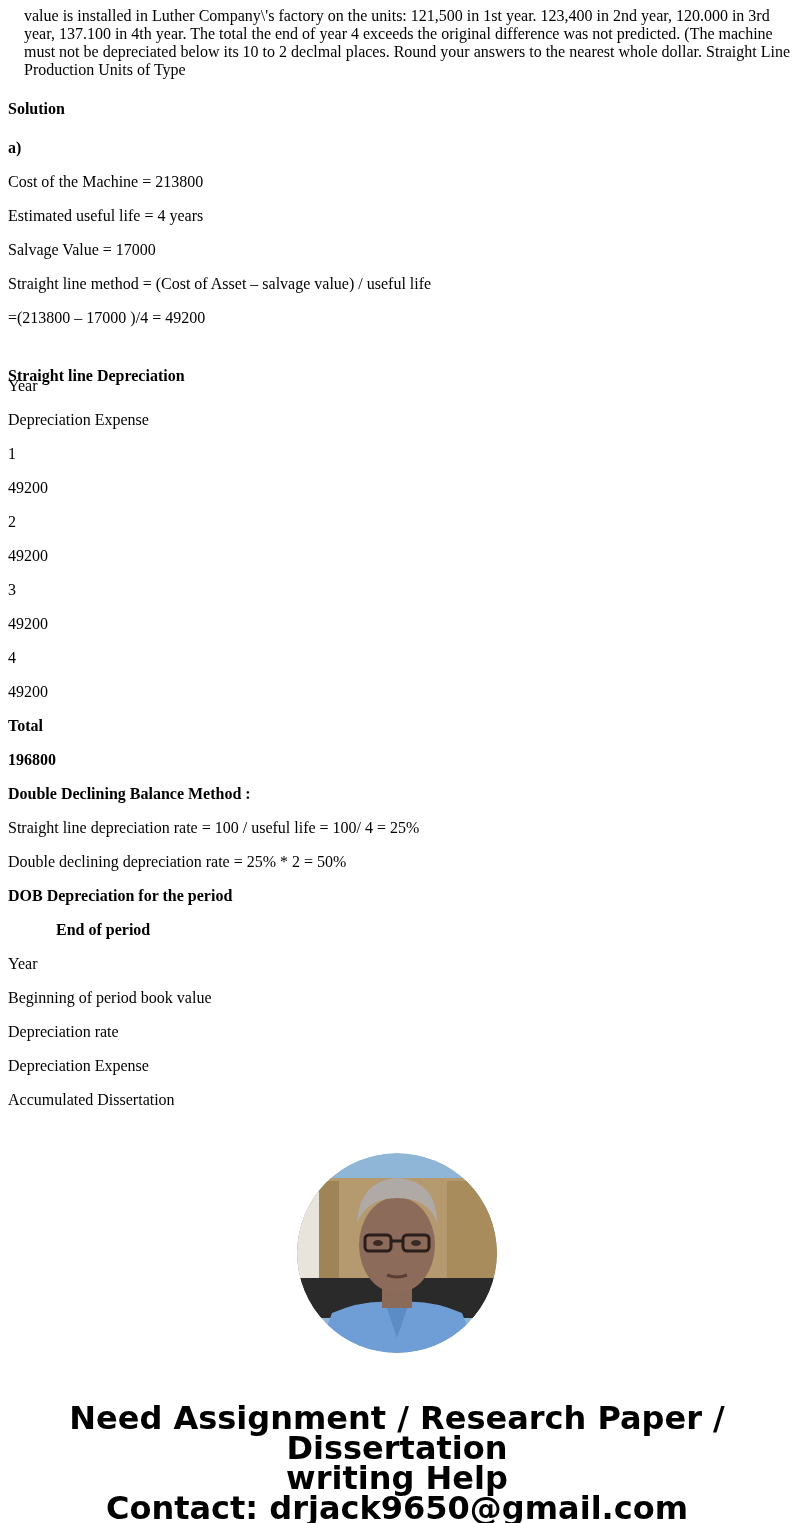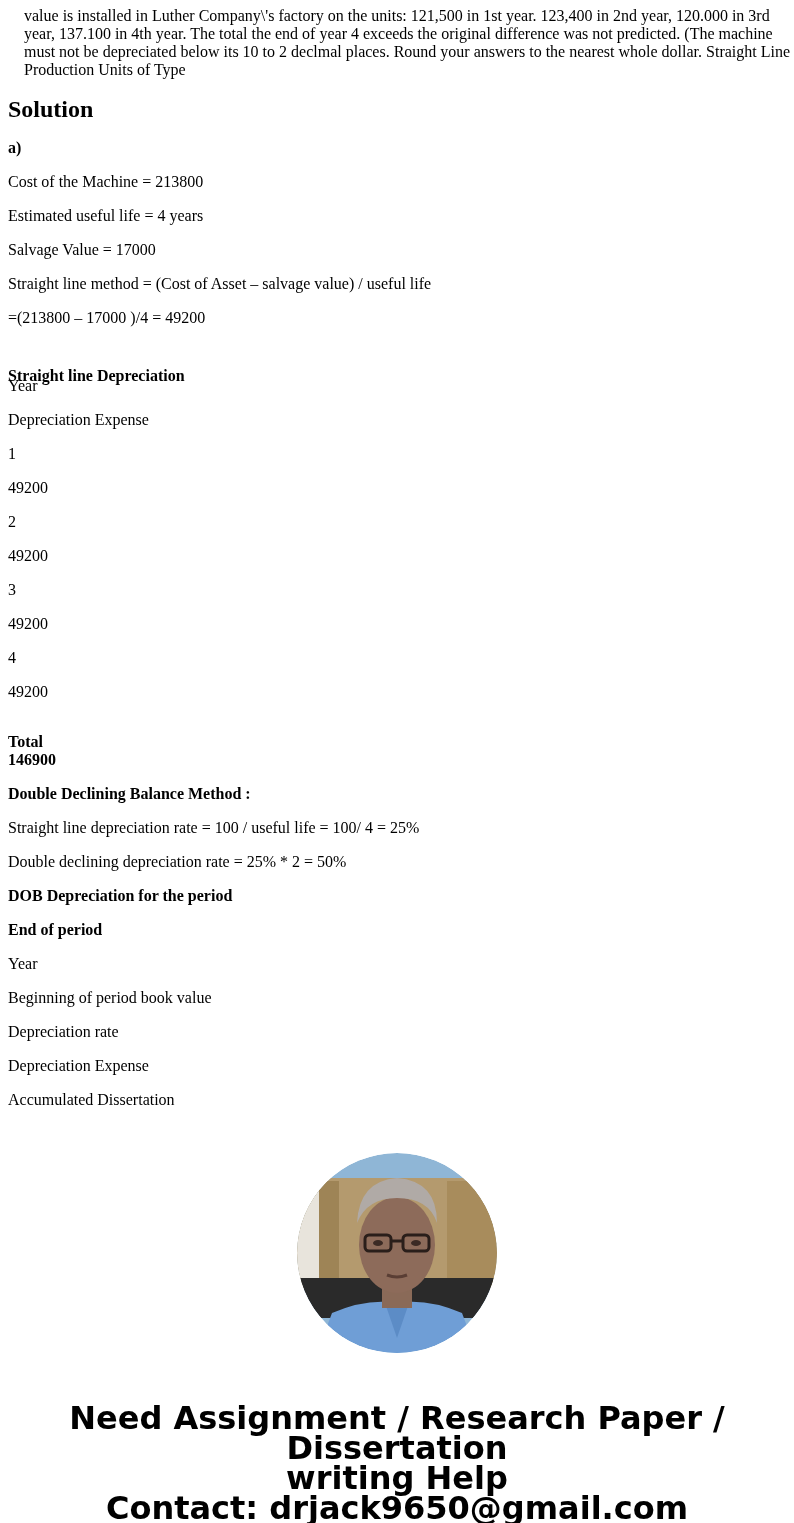--- a/index.html
+++ b/index.html
@@ -3,21 +3,21 @@
 <meta charset="utf-8">
 <style>
   html, body { margin: 0; padding: 0; background: #ffffff; }
   body {
     width: 794px; height: 1523px; position: relative; overflow: hidden;
     font-family: "Liberation Serif", "DejaVu Serif", serif;
     color: #000; font-size: 16px;
   }
   .doc { position: absolute; left: 24px; top: 7px; width: 778px; }
   .intro { margin: 0; line-height: 18px; font-size: 16px; }
-  h3.sol { font-size: 24px; font-weight: bold; margin: 0; position: absolute; left: 8px; top: 98px; line-height: 22px; }
+  h3.sol { font-size: 16px; font-weight: bold; margin: 0; position: absolute; left: 8px; top: 98px; line-height: 22px; }
   .line { position: absolute; left: 8px; margin: 0; line-height: 18px; white-space: nowrap; }
   .b { font-weight: bold; }
   .avatar {
     position: absolute; left: 297px; top: 1153px; width: 200px; height: 200px;
     border-radius: 50%; overflow: hidden;
   }
   .promo {
     position: absolute; left: 0; top: 1403px; width: 794px; text-align: center;
     font-family: "DejaVu Sans", sans-serif; font-weight: bold; font-size: 32px;
     line-height: 30px; color: #000;
@@ -45,27 +45,27 @@
   <p class="line" style="top:377px;">Year</p>
   <p class="line" style="top:411px;">Depreciation Expense</p>
   <p class="line" style="top:445px;">1</p>
   <p class="line" style="top:479px;">49200</p>
   <p class="line" style="top:513px;">2</p>
   <p class="line" style="top:547px;">49200</p>
   <p class="line" style="top:581px;">3</p>
   <p class="line" style="top:615px;">49200</p>
   <p class="line" style="top:649px;">4</p>
   <p class="line" style="top:683px;">49200</p>
-  <p class="line b" style="top:733px;text-align:right;">Total</p>
-  <p class="line b" style="top:751px;">146900</p>
+  <p class="line b" style="top:717px;text-align:right;">Total</p>
+  <p class="line b" style="top:751px;">196800</p>
   <p class="line b" style="top:785px;">Double Declining Balance Method :</p>
   <p class="line" style="top:819px;">Straight line depreciation rate = 100 / useful life = 100/ 4 = 25%</p>
   <p class="line" style="top:853px;">Double declining depreciation rate = 25% * 2 = 50%</p>
   <p class="line b" style="top:887px;">DOB Depreciation for the period</p>
-  <p class="line b" style="top:921px;">End of period</p>
+  <p class="line b" style="top:921px;margin-left:48px;">End of period</p>
   <p class="line" style="top:955px;">Year</p>
   <p class="line" style="top:989px;">Beginning of period book value</p>
   <p class="line" style="top:1023px;">Depreciation rate</p>
   <p class="line" style="top:1057px;">Depreciation Expense</p>
   <p class="line" style="top:1091px;">Accumulated Dissertation</p>
 </div>
 
 <div class="avatar">
   <svg width="200" height="200" viewBox="0 0 200 200" xmlns="http://www.w3.org/2000/svg">
     <defs>

